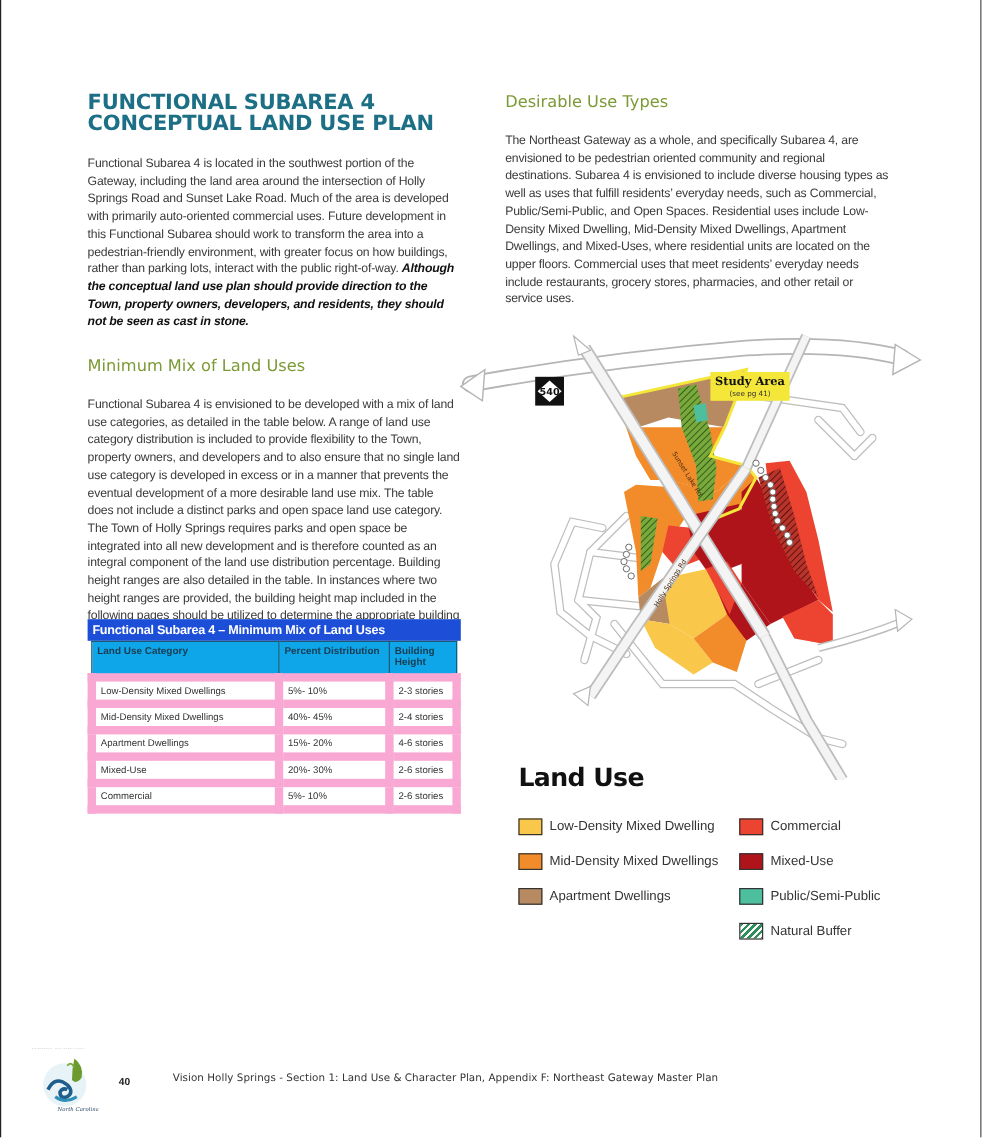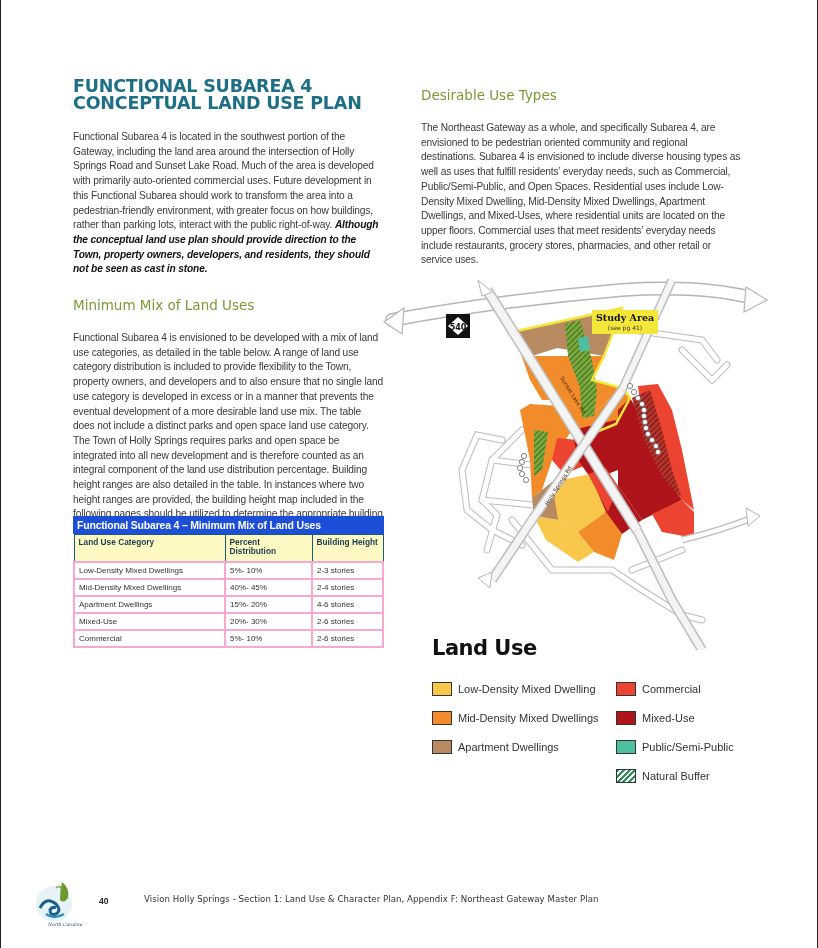--- a/index.html
+++ b/index.html
@@ -5,45 +5,45 @@
   html, body { margin: 0; padding: 0; }
   body {
     width: 818px; height: 948px; background: #ffffff; position: relative; overflow: hidden;
     font-family: "Liberation Sans", sans-serif; color: #3a3a3a;
   }
   .page-border {
     position: absolute; left: 0; top: 0; width: 816px; height: 948px;
     border-left: 1px solid #222; border-right: 1px solid #222;
   }
   .left-col { position: absolute; left: 73px; top: 78px; width: 312px; }
-  .right-col { position: absolute; left: 421px; top: 87px; width: 320px; }
+  .right-col { position: absolute; left: 421px; top: 77px; width: 320px; }
   .main-title {
     font-family: "DejaVu Sans", sans-serif; font-weight: bold; font-size: 17.5px; line-height: 17px;
     color: #1d6f86; letter-spacing: -0.2px; margin: 0;
   }
   .body-text {
     font-size: 10.2px; line-height: 14.7px; color: #3a3a3a; margin: 18px 0 0 0; letter-spacing: -0.15px;
   }
   .body-text b { color: #111; font-style: italic; }
   .section-heading {
     font-family: "DejaVu Sans", sans-serif; font-size: 13.5px; color: #7c9a35; margin: 0; font-weight: normal;
   }
   .left-col .section-heading { margin-top: 20px; }
 
   .table-wrap { position: absolute; left: 73px; top: 516px; width: 311px; }
   table.mix { border-collapse: collapse; width: 100%; font-size: 8px; color: #333; }
   table.mix caption {
     background: #1d4ed8; color: #fff; font-weight: bold; font-size: 10.5px; text-align: left;
     padding: 3px 4px; letter-spacing: -0.2px;
   }
   table.mix th {
-    background: #fef9c3; color: #1a3c50; font-weight: bold; text-align: left; vertical-align: top;
+    background: #0ea5e9; color: #1a3c50; font-weight: bold; text-align: left; vertical-align: top;
     padding: 3px 4px; border: 1px solid #165c78; font-size: 8.3px; line-height: 9px; height: 20px;
   }
-  table.mix td { border: 2px solid #f9a8d4; padding: 2px 4px; height: 11px; font-size: 8px; }
+  table.mix td { border: 7px solid #f9a8d4; padding: 2px 4px; height: 11px; font-size: 8px; }
   table.mix tr td:first-child, table.mix tr th:first-child { width: 141px; }
   table.mix tr td:nth-child(2), table.mix tr th:nth-child(2) { width: 77px; }
 
   .map { position: absolute; left: 382px; top: 270px; width: 400px; height: 380px; }
 
   .legend { position: absolute; left: 432px; top: 636px; width: 320px; }
   .legend-title {
     font-family: "DejaVu Sans", sans-serif; font-weight: bold; font-size: 21px; color: #111; margin: 0 0 21px 0;
     letter-spacing: -0.5px;
   }

